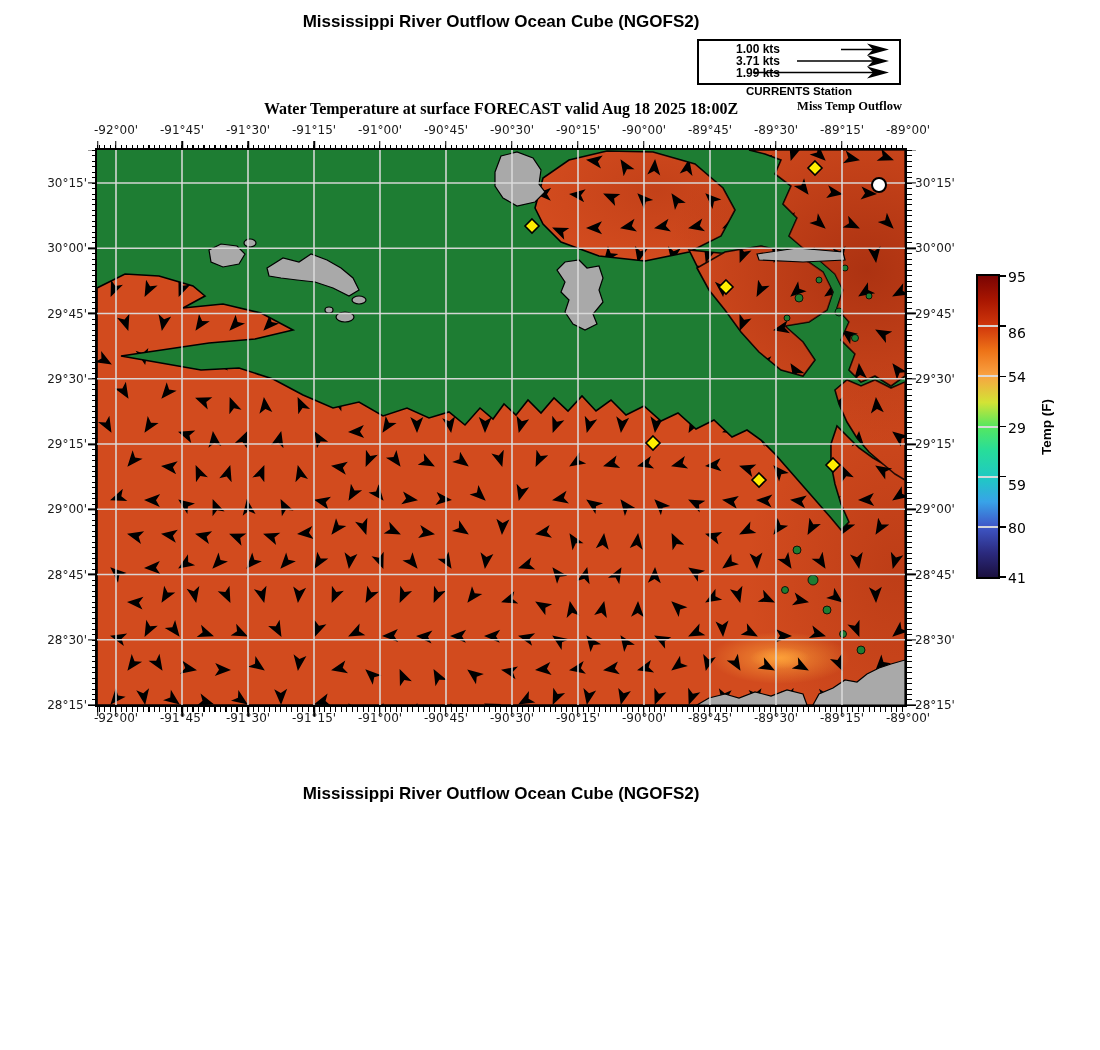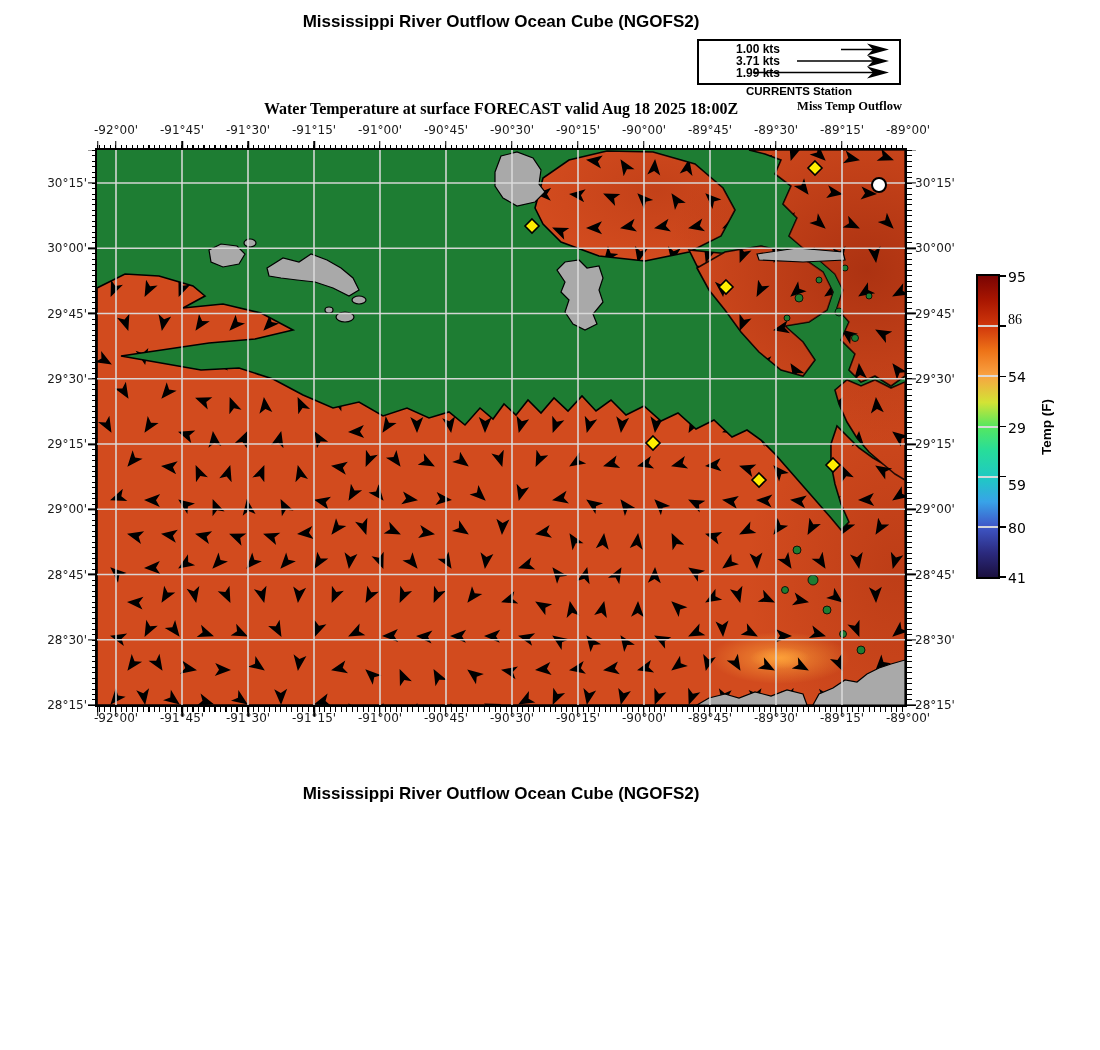--- a/index.html
+++ b/index.html
@@ -663,21 +663,21 @@
       <div class="cbline" style="top: 49.1667px;"></div>
       <div class="cbline" style="top: 99.3333px;"></div>
       <div class="cbline" style="top: 149.5px;"></div>
       <div class="cbline" style="top: 199.667px;"></div>
       <div class="cbline" style="top: 249.833px;"></div>
     </div>
   <div id="cbar-extras">
       <div class="cbtick" style="top: 275.25px;"></div>
       <div class="cblab" style="top: 269px;">95</div>
       <div class="cbtick" style="top: 325.417px;"></div>
-      <div class="cblab" style="top: 312px; font-family: Liberation Serif, serif;">86</div>
+      <div class="cblab" style="top: 325px;">86</div>
       <div class="cbtick" style="top: 375.583px;"></div>
       <div class="cblab" style="top: 369.333px;">54</div>
       <div class="cbtick" style="top: 425.75px;"></div>
       <div class="cblab" style="top: 419.5px;">29</div>
       <div class="cbtick" style="top: 475.917px;"></div>
       <div class="cblab" style="top: 477px;">59</div>
       <div class="cbtick" style="top: 526.083px;"></div>
       <div class="cblab" style="top: 519.833px;">80</div>
       <div class="cbtick" style="top: 576.25px;"></div>
       <div class="cblab" style="top: 570px;">41</div>

